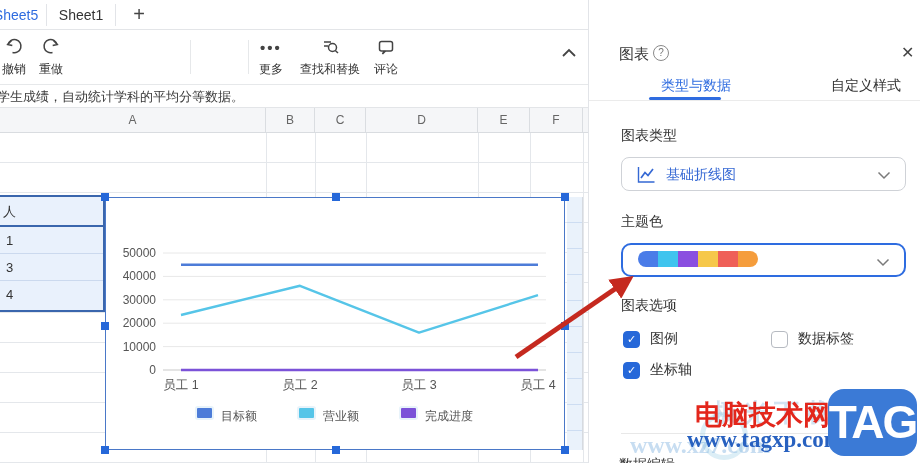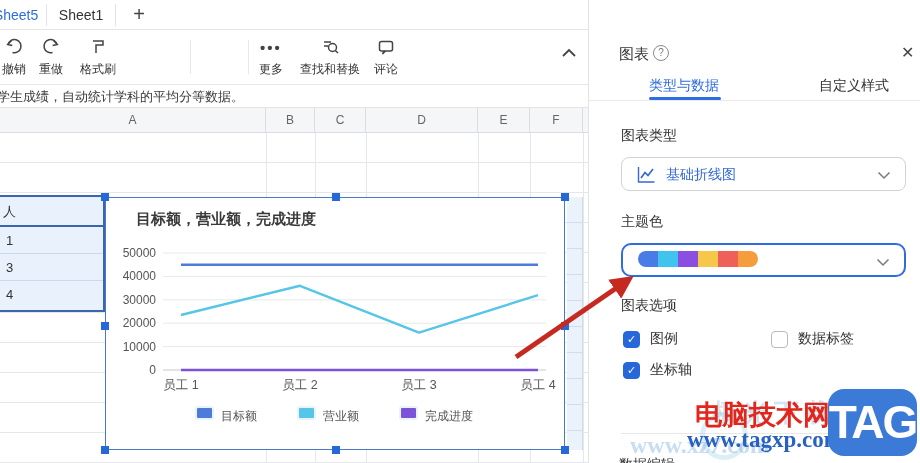--- a/index.html
+++ b/index.html
@@ -52,21 +52,21 @@
   .handle { position:absolute; width:8px; height:8px; background:#2668d9; z-index:4; }
 
   
   #arrow-svg { position:absolute; left:500px; top:258px; z-index:6; pointer-events:none; }
 
   
   .panel { position:absolute; left:588px; top:0; width:332px; height:463px; background:#fff; border-left:1px solid #e2e4e8; }
   .p-title { position:absolute; left:30px; top:45px; font-size:15px; color:#333; }
   .help { position:absolute; left:64px; top:45px; width:16px; height:16px; border:1px solid #8a8a8a; border-radius:50%; font-size:10px; line-height:14px; text-align:center; color:#777; }
   .close-x { position:absolute; left:312px; top:43px; font-size:16px; color:#444; }
-  .p-tab { position:absolute; top:77px; font-size:14px; }
+  .p-tab { position:absolute; top:77px; font-size:14px;margin-left:12px; }
   .p-tab.on { color:#2f6ce0; }
   .tab-underline { position:absolute; left:60px; top:97px; width:72px; height:3px; border-radius:2px; background:#2f6ce0; }
   .p-divider { position:absolute; left:0; top:100px; width:332px; height:1px; background:#ebebeb; }
   .sec-label { position:absolute; left:32px; font-size:14px; color:#333; }
   .drop { position:absolute; left:32px; width:285px; height:34px; border:1px solid #cfd2d7; border-radius:8px; background:#fff; }
   .drop.focus { border:2px solid #2e6ce0; border-radius:10px; }
   .drop-text { position:absolute; left:44px; top:8px; font-size:14px; color:#3568d4; }
   .chev { position:absolute; right:14px; top:13px; }
   .theme-strip { position:absolute; left:15px; top:6px; display:flex; }
   .theme-strip span { width:20px; height:16px; }
@@ -119,29 +119,20 @@
   </div>
   <div class="titem" style="left:27px;width:48px;">
     <span class="ic">
       <svg width="20" height="20" viewBox="0 0 20 20" fill="none" stroke="#444" stroke-width="1.5">
         <path d="M16 7.5 A6.6 6.6 0 1 0 11.5 15.5"></path>
           <path d="M12.5 3.5 L16.3 7.6 L11.7 8.6" fill="none"></path>
       </svg>
       </span>
     <div class="lb">重做</div>
   </div>
-  <div class="titem" style="left:70px;width:56px;">
-    <span class="ic">
-      <svg width="20" height="20" viewBox="0 0 20 20" fill="none" stroke="#444" stroke-width="1.5">
-        <path d="M5 4 h10 v4 h-7 v3"></path>
-          <path d="M8 11 v5"></path>
-      </svg>
-      </span>
-    <div class="lb">格式刷</div>
-  </div>
   <div class="tsep" style="left:190px;"></div>
   <div class="tsep" style="left:248px;"></div>
   <div class="titem" style="left:250px;width:42px;">
     <span class="ic dots">•••</span>
     <div class="lb">更多</div>
   </div>
   <div class="titem" style="left:297px;width:66px;">
     <span class="ic">
       <svg width="20" height="20" viewBox="0 0 20 20" fill="none" stroke="#444" stroke-width="1.5">
         <path d="M4 5 h7 M4 9 h4"></path>
@@ -191,21 +182,20 @@
   <div class="range">
     <div class="r0">人</div>
     <div class="rr">1</div>
     <div class="rr">3</div>
     <div class="rr" style="border-bottom:none;">4</div>
   </div>
   <div class="rstrip"></div>
 </div>
 
 <div class="chart">
-  <div class="chart-title">目标额，营业额，完成进度</div>
   <svg id="chart-svg" width="460" height="253">
       <line x1="57" y1="172" x2="440" y2="172" stroke="#c9c9c9" stroke-width="1"></line>
       <text x="50" y="176" text-anchor="end" font-size="12" fill="#555">0</text>
       <line x1="57" y1="148.6" x2="440" y2="148.6" stroke="#e8e8e8" stroke-width="1"></line>
       <text x="50" y="152.6" text-anchor="end" font-size="12" fill="#555">10000</text>
       <line x1="57" y1="125.19999999999999" x2="440" y2="125.19999999999999" stroke="#e8e8e8" stroke-width="1"></line>
       <text x="50" y="129.2" text-anchor="end" font-size="12" fill="#555">20000</text>
       <line x1="57" y1="101.8" x2="440" y2="101.8" stroke="#e8e8e8" stroke-width="1"></line>
       <text x="50" y="105.8" text-anchor="end" font-size="12" fill="#555">30000</text>
       <line x1="57" y1="78.39999999999999" x2="440" y2="78.39999999999999" stroke="#e8e8e8" stroke-width="1"></line>

